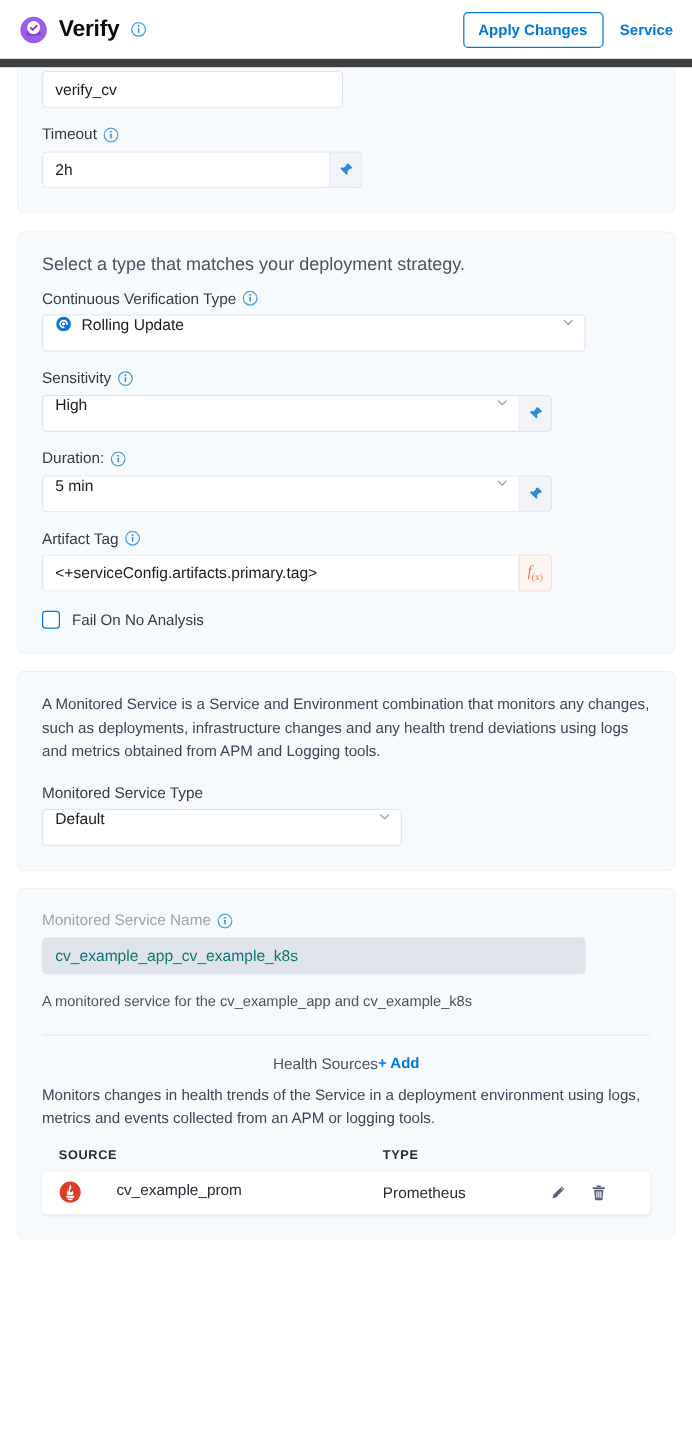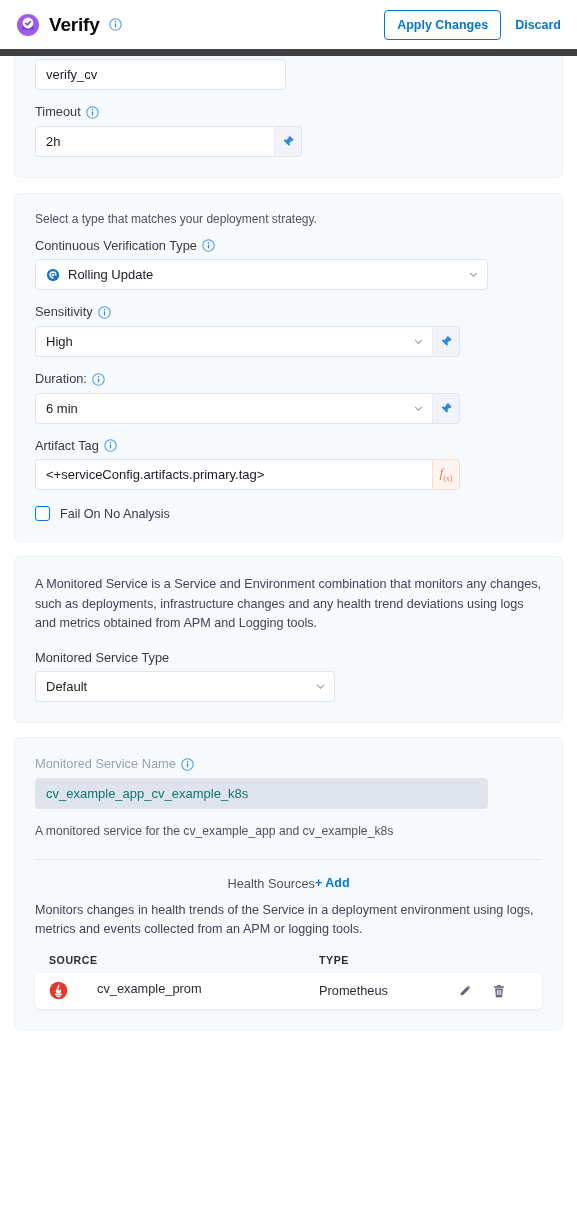--- a/index.html
+++ b/index.html
@@ -92,21 +92,21 @@
     gap: 5px;
     line-height: 1.3;
   }
   .label.muted { color: #9aa3b0; }
   .helper {
     font-size: 12.2px;
     color: #4f5162;
     line-height: 1.45;
   }
   .section-head {
-    font-size: 12px;
+    font-size: 15px;
     color: #4f5162;
     margin-bottom: 12px;
   }
   .para {
     font-size: 12.6px;
     color: #41435a;
     line-height: 1.55;
     margin-bottom: 16px;
   }
 
@@ -157,21 +157,20 @@
     line-height: 1;
   }
   .fx-text sub { font-size: 8px; font-style: normal; }
 
   .select {
     background: #ffffff;
     border: 1px solid #e0e5ec;
     border-radius: 4px;
     height: 31px;
     display: flex;
-    align-items: center;
     padding: 0 8px 0 10px;
     font-size: 13px;
     color: #1b1b24;
     flex: 1;
     min-width: 0;
     cursor: pointer;
     gap: 8px;
   }
   .select.with-addon { border-radius: 4px 0 0 4px; border-right: none; }
   .select .sel-val { flex: 1; white-space: nowrap; overflow: hidden; }
@@ -251,21 +250,21 @@
     </svg>
     <span class="hdr-title">Verify</span>
     <svg class="info-i" viewBox="0 0 16 16">
       <circle cx="8" cy="8" r="7" fill="none" stroke="#4a9fe0" stroke-width="1.3"></circle>
       <circle cx="8" cy="4.6" r="0.95" fill="#2f89d4"></circle>
       <rect x="7.25" y="6.6" width="1.5" height="5" rx="0.7" fill="#2f89d4"></rect>
     </svg>
   </div>
   <div class="hdr-right">
     <button class="btn-apply">Apply Changes</button>
-    <span class="btn-discard">Discard</span>
+    <span class="btn-discard">Service</span>
   </div>
 </div>
 
 <div class="scroll-area">
 
   <div class="card first">
     <div class="field" style="padding-top:4px;">
       <div class="inp-wrap w-verify">
         <div class="inp">verify_cv</div>
       </div>
@@ -345,21 +344,21 @@
       <div class="label">
         <span>Duration:</span>
         <svg class="info-i" viewBox="0 0 16 16">
           <circle cx="8" cy="8" r="7" fill="none" stroke="#4a9fe0" stroke-width="1.3"></circle>
           <circle cx="8" cy="4.6" r="0.95" fill="#2f89d4"></circle>
           <rect x="7.25" y="6.6" width="1.5" height="5" rx="0.7" fill="#2f89d4"></rect>
         </svg>
       </div>
       <div class="inp-wrap w-dur">
         <div class="select with-addon">
-          <span class="sel-val">6 min</span>
+          <span class="sel-val">5 min</span>
           <svg class="chev" viewBox="0 0 12 12">
             <path d="M2.5 4.5L6 8l3.5-3.5" fill="none" stroke="#8a93a5" stroke-width="1.25" stroke-linecap="round" stroke-linejoin="round"></path>
           </svg>
         </div>
         <div class="addon">
           <svg width="13" height="13" viewBox="0 0 16 16">
             <path d="M10.2 1.6l4.2 4.2-1.5 1.5-1.1-.3-2.6 2.6.5 2.4-1.2 1.2-3.2-3.2-3.5 3.6 3.4-3.7L2 6.7l1.2-1.2 2.4.5L8.2 3.4l-.3-1.1z" fill="#2f89d4"></path>
           </svg>
         </div>
       </div>

